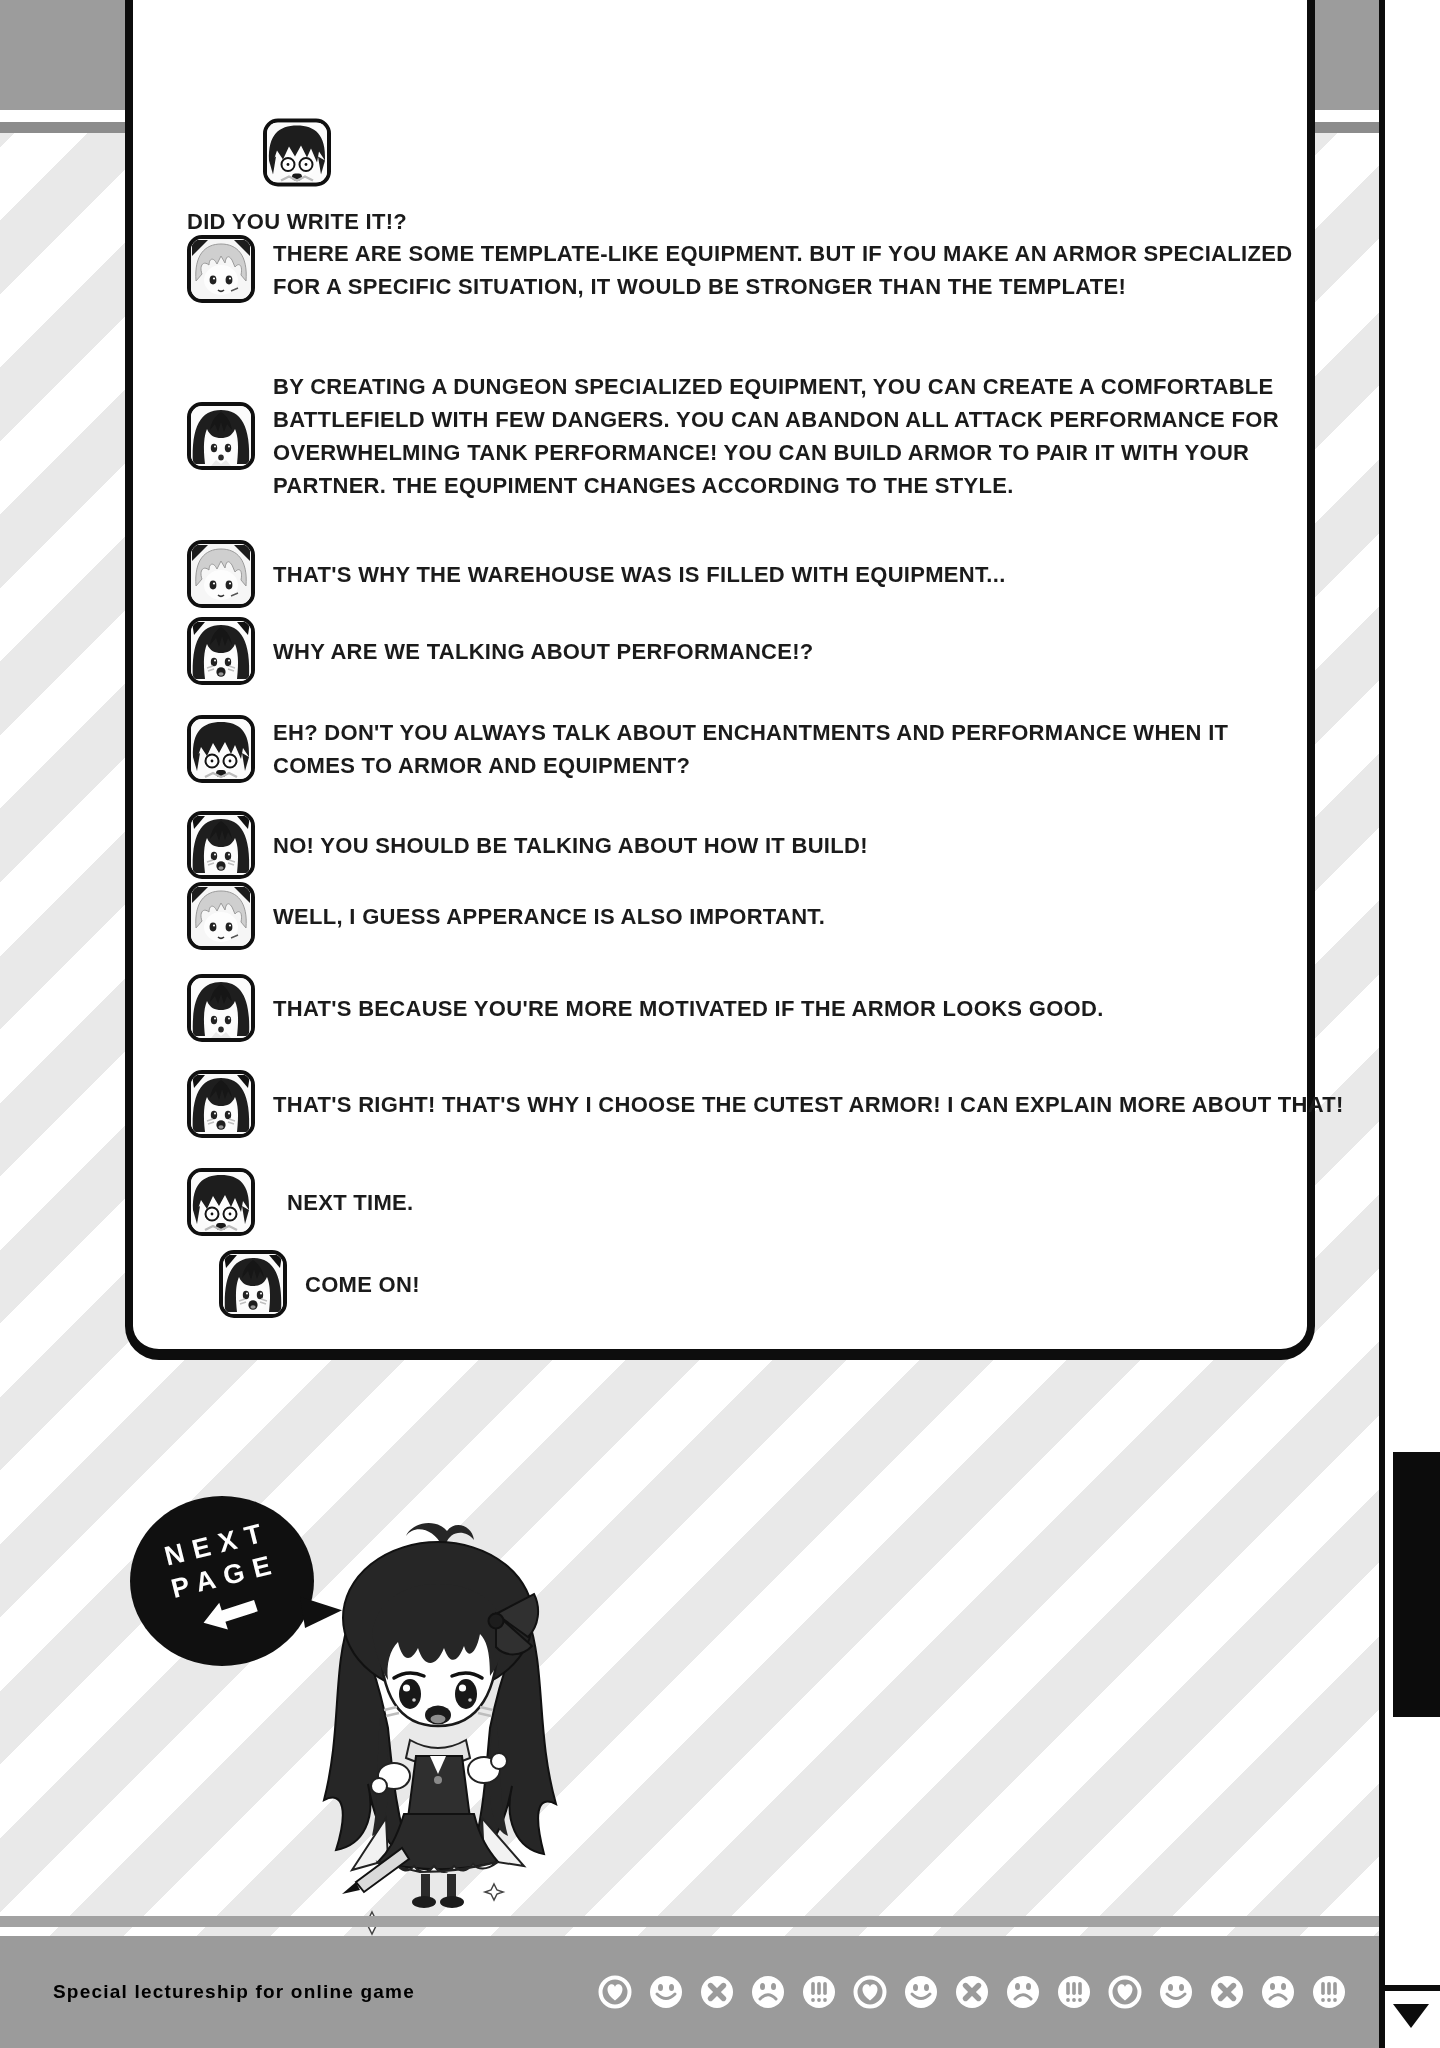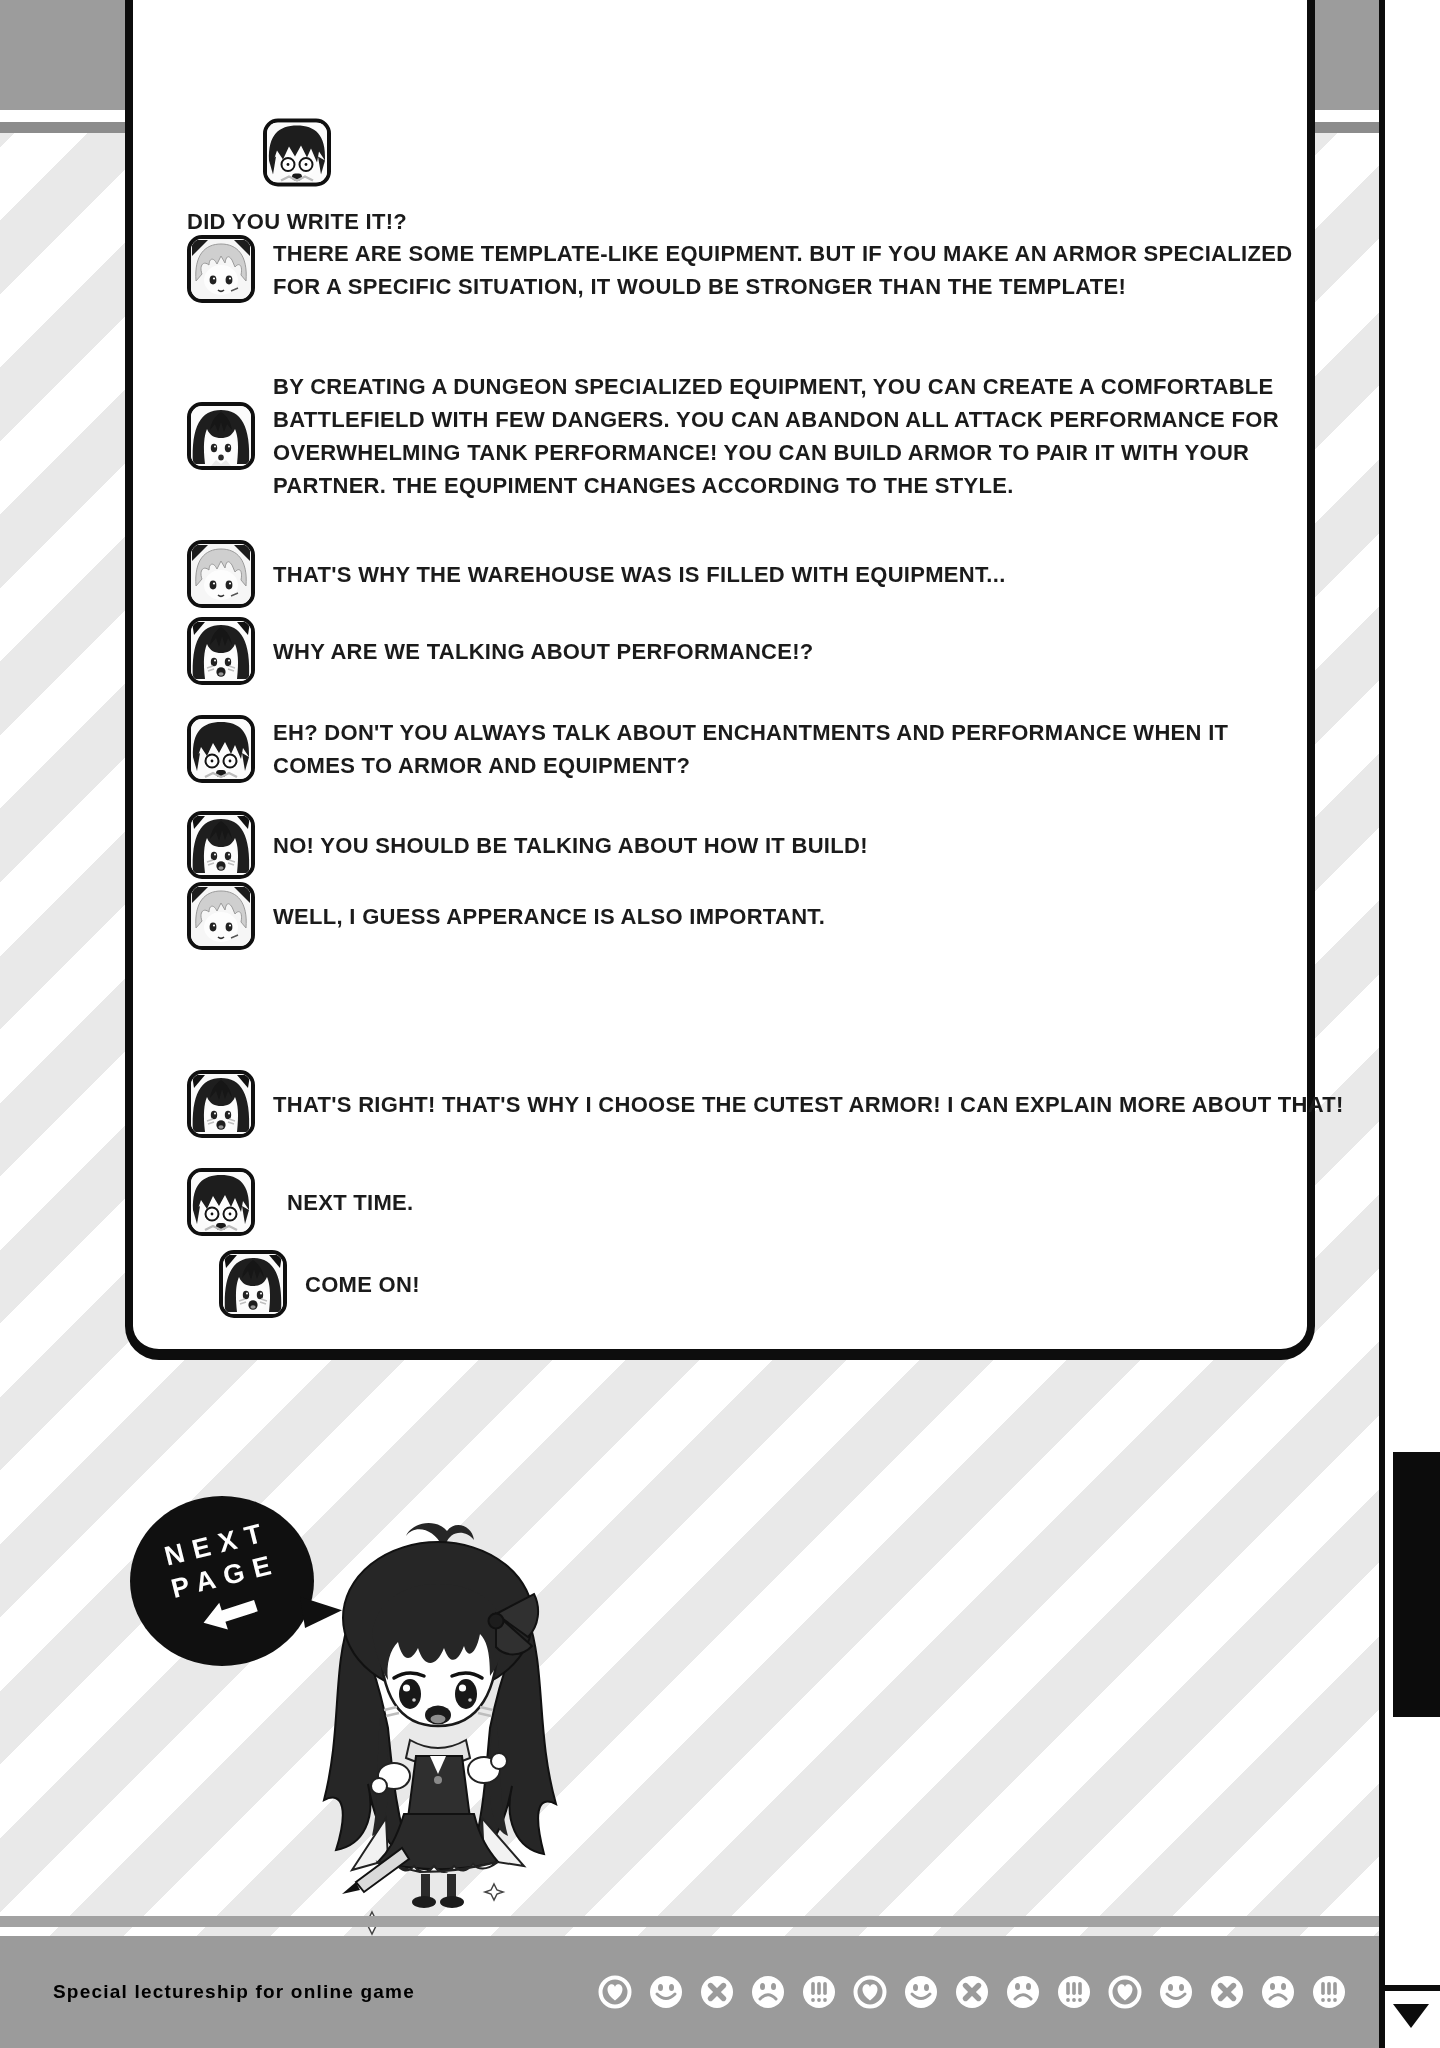--- a/index.html
+++ b/index.html
@@ -394,20 +394,28 @@
       <span class="msg">NO! YOU SHOULD BE TALKING ABOUT HOW IT BUILD!</span>
     </div>
     <div class="chat-row" style="top: 916px;">
       <span class="avatar">
         <svg viewBox="0 0 60 60">
           <use href="#av-catgirl-light"></use>
         </svg>
       </span>
       <span class="msg">WELL, I GUESS APPERANCE IS ALSO IMPORTANT.</span>
     </div>
+    <div class="chat-row" style="top: 1008px;">
+      <span class="avatar">
+        <svg viewBox="0 0 60 60">
+          <use href="#av-girl-calm"></use>
+        </svg>
+      </span>
+      <span class="msg">THAT'S BECAUSE YOU'RE MORE MOTIVATED IF THE ARMOR LOOKS GOOD.</span>
+    </div>
     <div class="chat-row" style="top: 1104px;">
       <span class="avatar">
         <svg viewBox="0 0 60 60">
           <use href="#av-girl-excited"></use>
         </svg>
       </span>
       <span class="msg">THAT'S RIGHT! THAT'S WHY I CHOOSE THE CUTEST ARMOR! I CAN EXPLAIN MORE ABOUT THAT!</span>
     </div>
     <div class="chat-row" style="top: 1202px; gap: 32px;">
       <span class="avatar">

